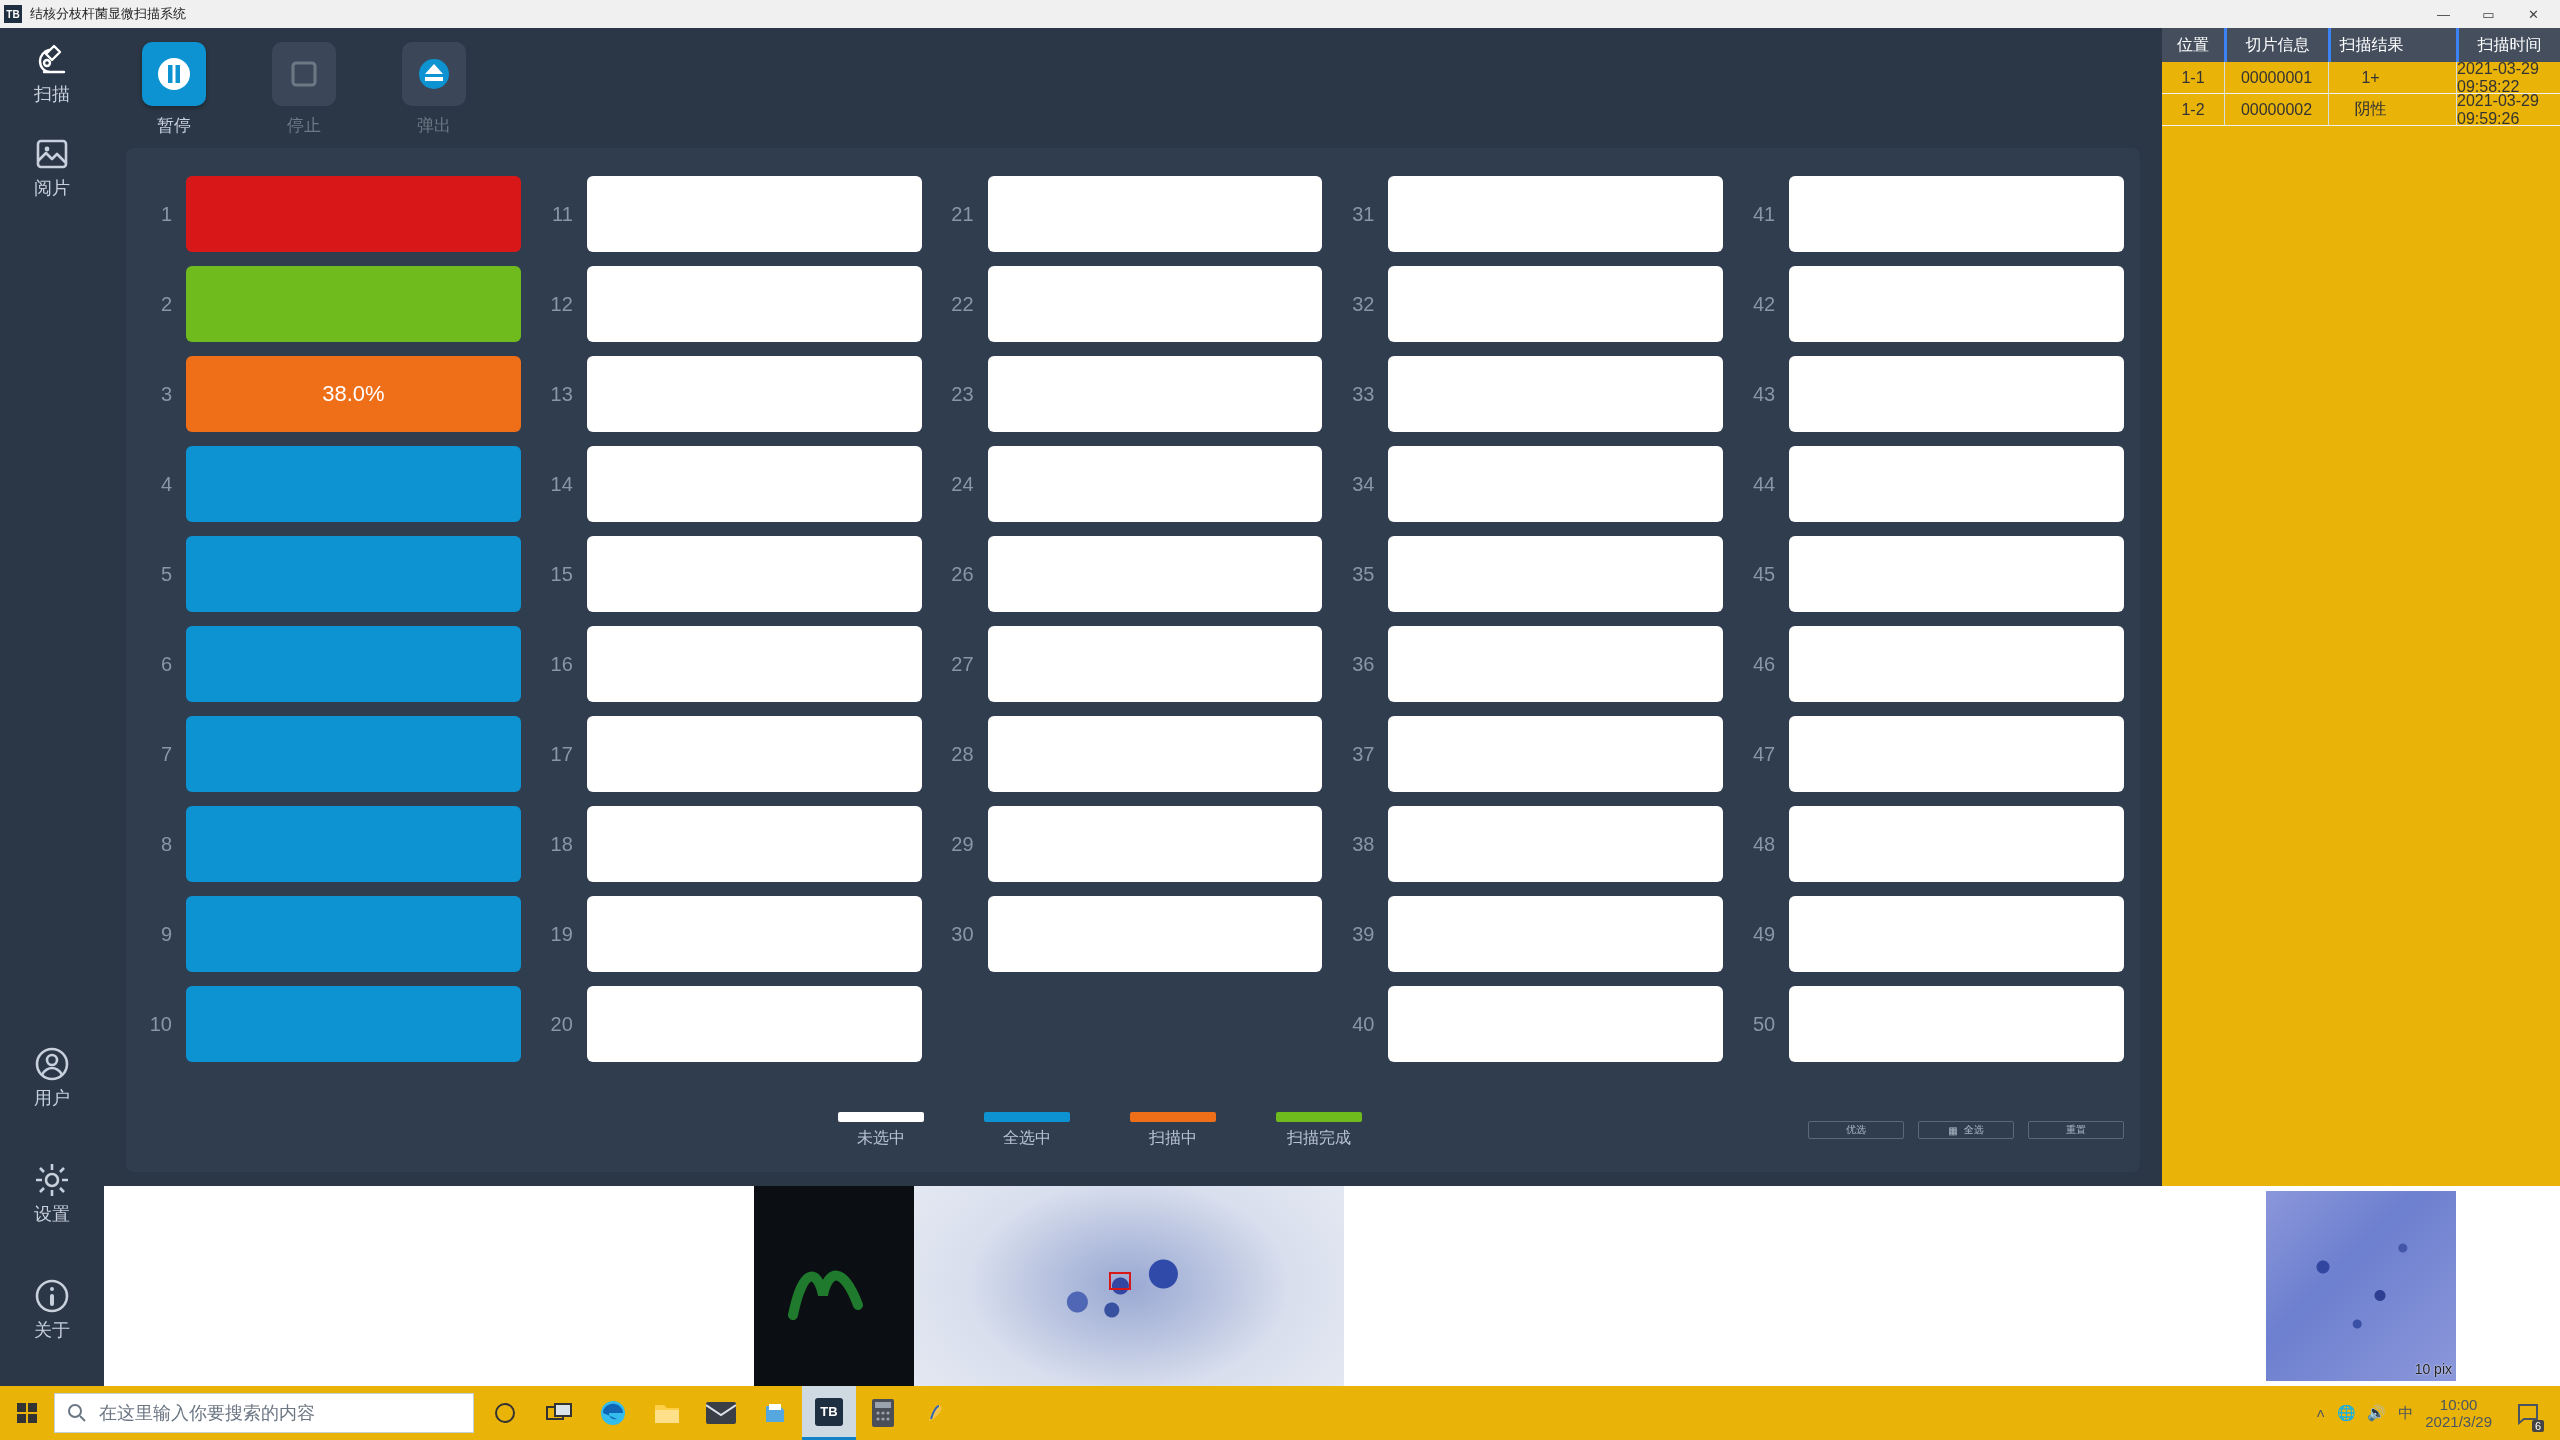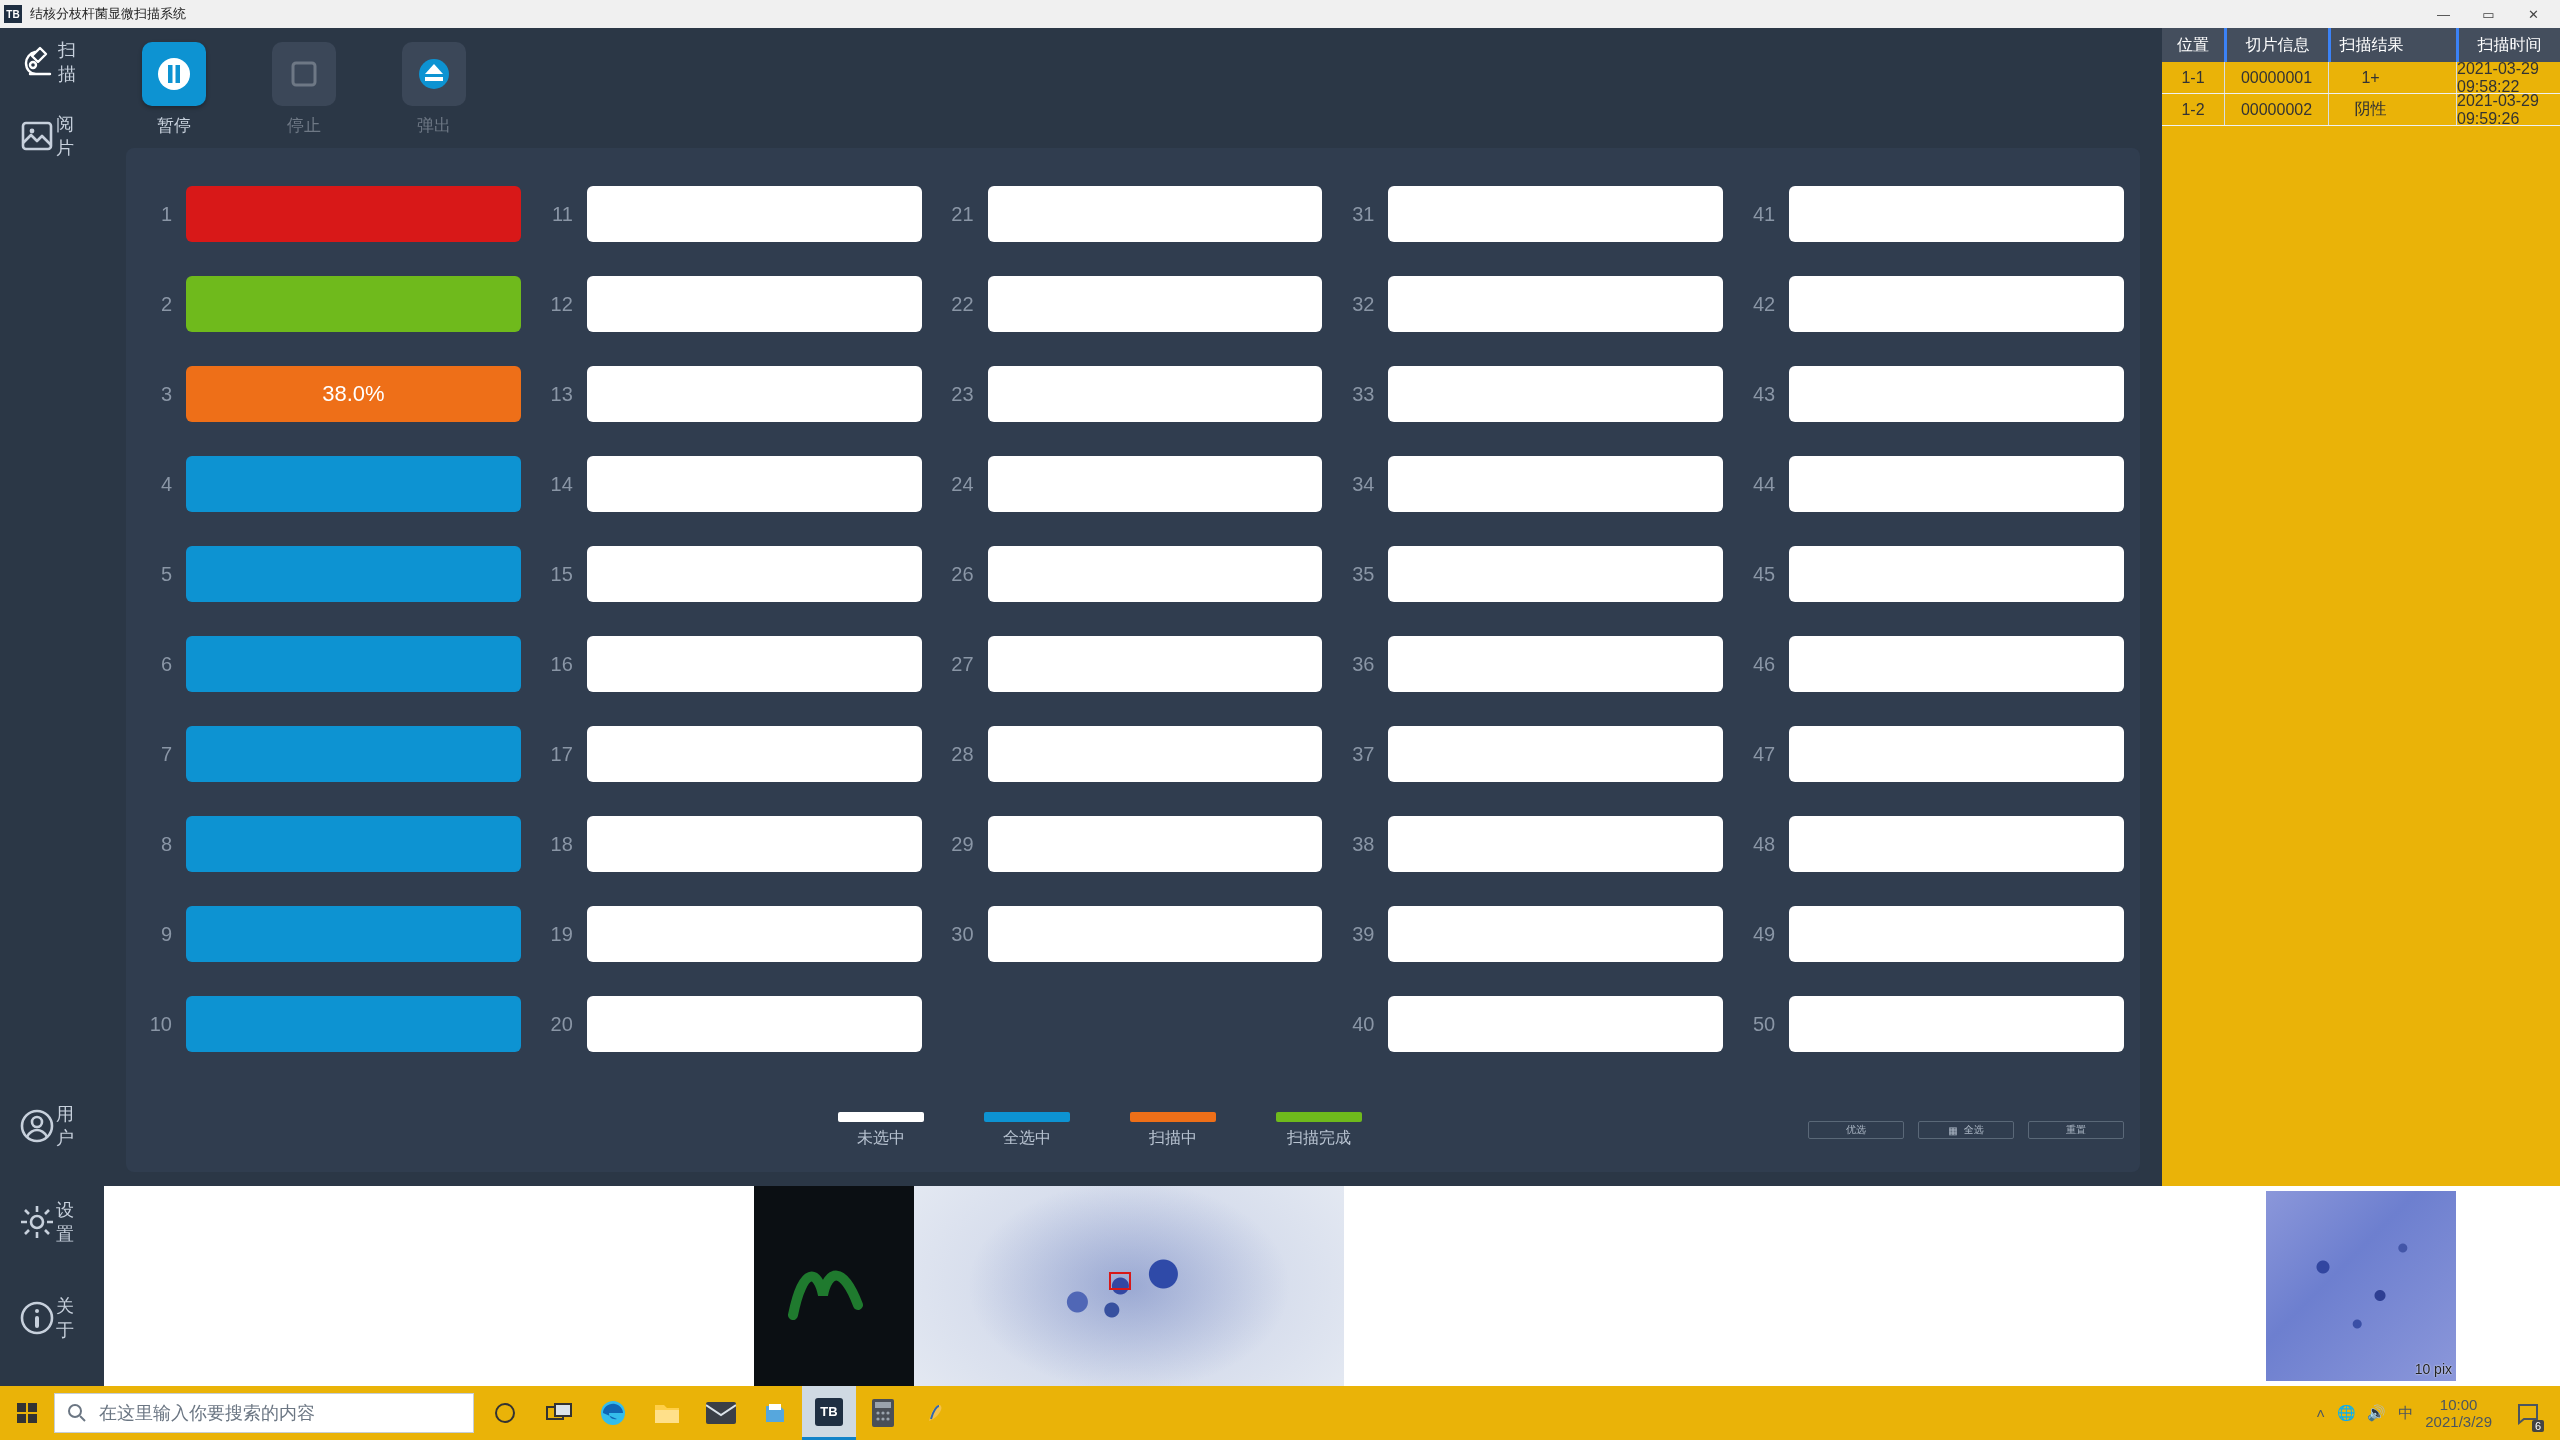--- a/index.html
+++ b/index.html
@@ -9,21 +9,21 @@
 .titlebar { height: 28px; background: #f0f0f0; display: flex; align-items: center; padding: 0 4px; font-size: 13px; color: #222; }
 .titlebar .app-icon { width: 18px; height: 18px; background:#1f2f42; margin-right: 8px; display:flex;align-items:center;justify-content:center;color:#fff;font-size:10px;font-weight:bold;}
 .titlebar .spacer { flex: 1; }
 .titlebar .win-btn { width: 45px; height: 28px; display:flex; align-items:center; justify-content:center; color:#444; }
 
 
 .desk { position:absolute; top:28px; left:0; right:0; bottom:54px; display:flex; }
 
 
 .rail { width: 104px; background:#2b3746; display:flex; flex-direction:column; align-items:center; padding-top:10px; }
-.rail .rail-btn { width:68px; display:flex; flex-direction:row; align-items:center; color:#c7d0dc; font-size:18px; margin-bottom:26px; cursor:pointer; }
+.rail .rail-btn { width:68px; display:flex; flex-direction:column; align-items:center; color:#c7d0dc; font-size:18px; margin-bottom:26px; cursor:pointer; }
 .rail .rail-btn .ricon { width:44px; height:44px; display:flex; align-items:center; justify-content:center; }
 .rail .rail-btn.active  .ricon svg path, .rail .rail-btn.active .ricon svg circle { stroke:#fff; }
 .rail .rail-bottom { margin-top:auto; padding-bottom:18px; display:flex; flex-direction:column; align-items:center; gap:22px;}
 
 
 .center { flex:1; display:flex; flex-direction:column; background:#2b3746; }
 
 
 .tbar { height:120px; display:flex; align-items:flex-start; padding-left:30px; padding-top:14px; gap:50px;}
 .tbtn { width:80px; display:flex; flex-direction:column; align-items:center; color:#c7d0dc; font-size:17px; cursor:pointer;}
@@ -32,21 +32,21 @@
 .tbtn.disabled { color:#6e7885; }
 .tbtn.disabled .tbox { background:#3b4758; }
 .tbtn.semi .tbox { background:#3b4758;}
 
 
 .panel { margin:0 22px 14px 22px; background:#303d4f; border-radius:8px; flex:1; display:flex; flex-direction:column; padding:30px 16px 14px 16px;}
 .grid { flex:1; display:flex; gap:22px; }
 .col { flex:1; display:flex; flex-direction:column; gap:18px;}
 .slot { height:72px; display:flex; align-items:center; }
 .slot .num { width:44px; text-align:right; padding-right:14px; color:#8a96a6; font-size:20px;}
-.slot .tile { flex:1; height:56px; border-radius:6px; display:flex; align-items:center; justify-content:center; color:#fff; font-size:22px; cursor:pointer;}
+.slot .tile { flex:1; height:76px; border-radius:6px; display:flex; align-items:center; justify-content:center; color:#fff; font-size:22px; cursor:pointer;}
 .tile.white { background:#ffffff; }
 .tile.blue  { background:#0d93d2; }
 .tile.orange{ background:#ee6f18; }
 .tile.green { background:#6fba1c; }
 .tile.red   { background:#d81818; }
 
 
 .pfoot { display:flex; align-items:center; height:56px; }
 .pfoot .legend-row { margin:0 auto; display:flex; gap:60px;}
 .legend-item {display:flex; flex-direction:column; align-items:center; gap:6px; color:#b9c4d2; font-size:16px;}

